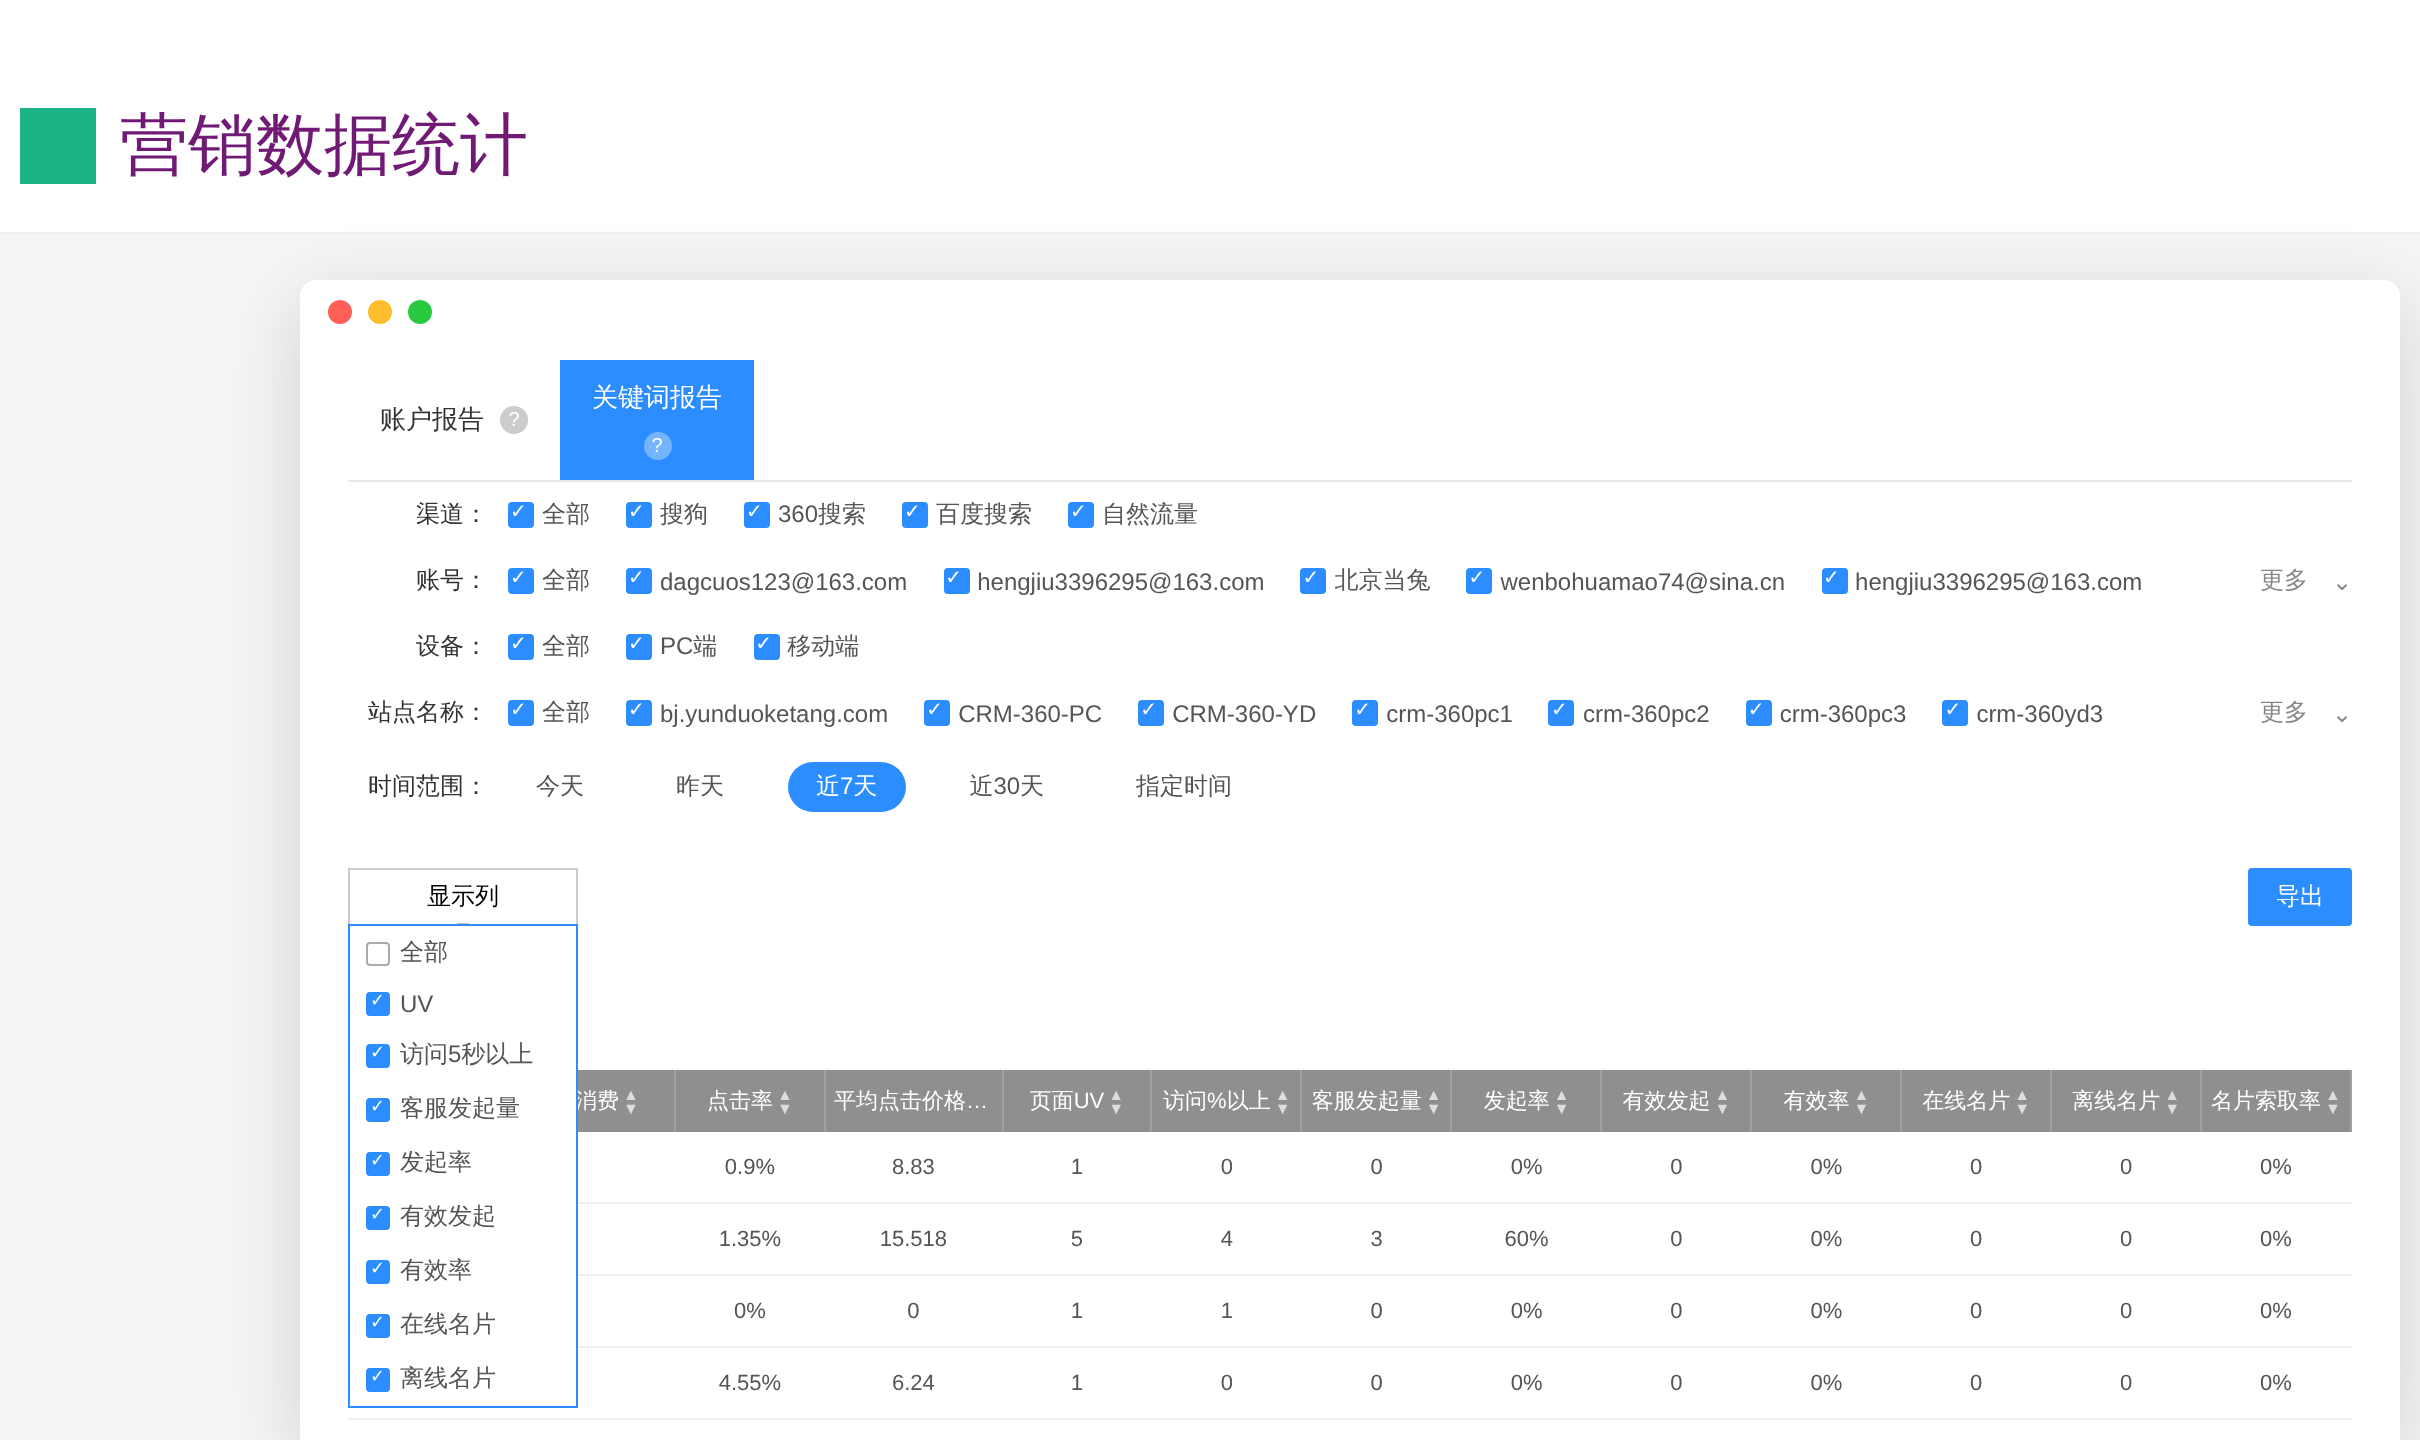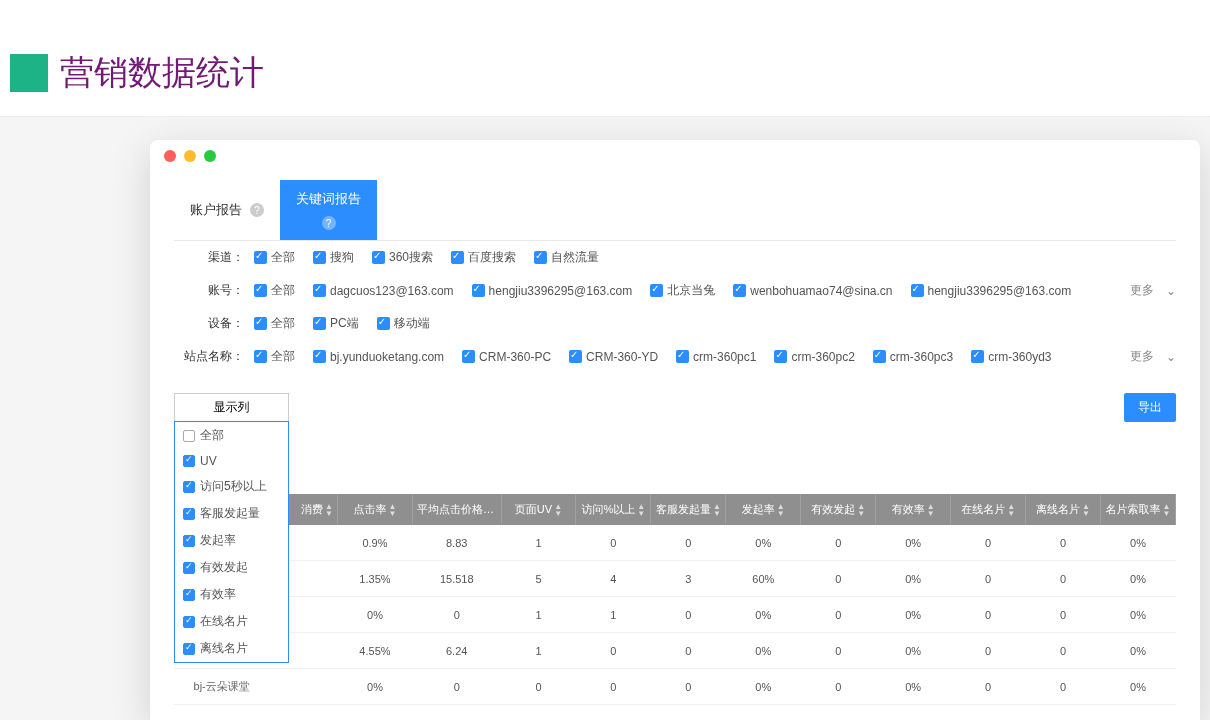--- a/index.html
+++ b/index.html
@@ -407,20 +407,30 @@
             <span class="chk-box"></span>
             <span>crm-360yd3</span>
           </div>
         </div>
       <div class="more-link">
           <span>更多</span> 
           <span>⌄</span>
         </div>
     </div>
 
+    <div class="filter-row">
+      <div class="filter-label">时间范围：</div>
+      <div class="filter-opts" id="opts-time">
+          <span class="pill">今天</span>
+          <span class="pill">昨天</span>
+          <span class="pill active">近7天</span>
+          <span class="pill">近30天</span>
+          <span class="pill">指定时间</span>
+        </div>
+    </div>
 
 
     <div class="toolbar-row">
       <div class="column-selector">
         <span>显示列</span>
         <span>▾</span>
       </div>
       <div class="export-btn">导出</div>
       <div class="dropdown-panel" id="dropdown-panel">
           <div class="dd-item">
@@ -460,21 +470,21 @@
             <span>离线名片</span>
           </div>
         </div>
     </div>
 
     <div class="table-wrap">
       <table>
         <thead>
             <tr id="thead-row">
               <th style="width: 70px;"><span>账户</span></th>
-              <th style="width: 50px; text-align: right;"><span>消费</span><span class="sort-arrows">▲<br>▼</span></th>
+              <th style="width: 50px;"><span>消费</span><span class="sort-arrows">▲<br>▼</span></th>
               <th style="width: 55px;"><span>点击率</span><span class="sort-arrows">▲<br>▼</span></th>
               <th style="width: 65px;"><span>平均点击价格(元)</span></th>
               <th style="width: 55px;"><span>页面UV</span><span class="sort-arrows">▲<br>▼</span></th>
               <th style="width: 55px;"><span>访问%以上</span><span class="sort-arrows">▲<br>▼</span></th>
               <th style="width: 55px;"><span>客服发起量</span><span class="sort-arrows">▲<br>▼</span></th>
               <th style="width: 55px;"><span>发起率</span><span class="sort-arrows">▲<br>▼</span></th>
               <th style="width: 55px;"><span>有效发起</span><span class="sort-arrows">▲<br>▼</span></th>
               <th style="width: 55px;"><span>有效率</span><span class="sort-arrows">▲<br>▼</span></th>
               <th style="width: 55px;"><span>在线名片</span><span class="sort-arrows">▲<br>▼</span></th>
               <th style="width: 55px;"><span>离线名片</span><span class="sort-arrows">▲<br>▼</span></th>

